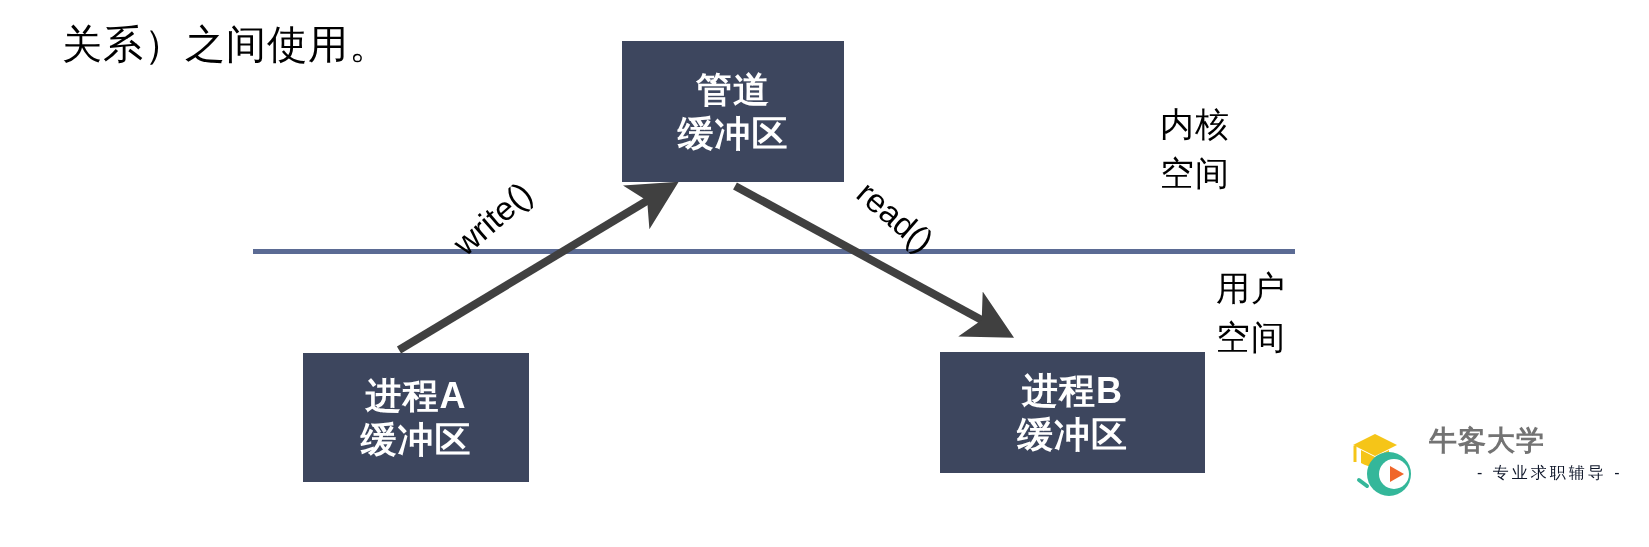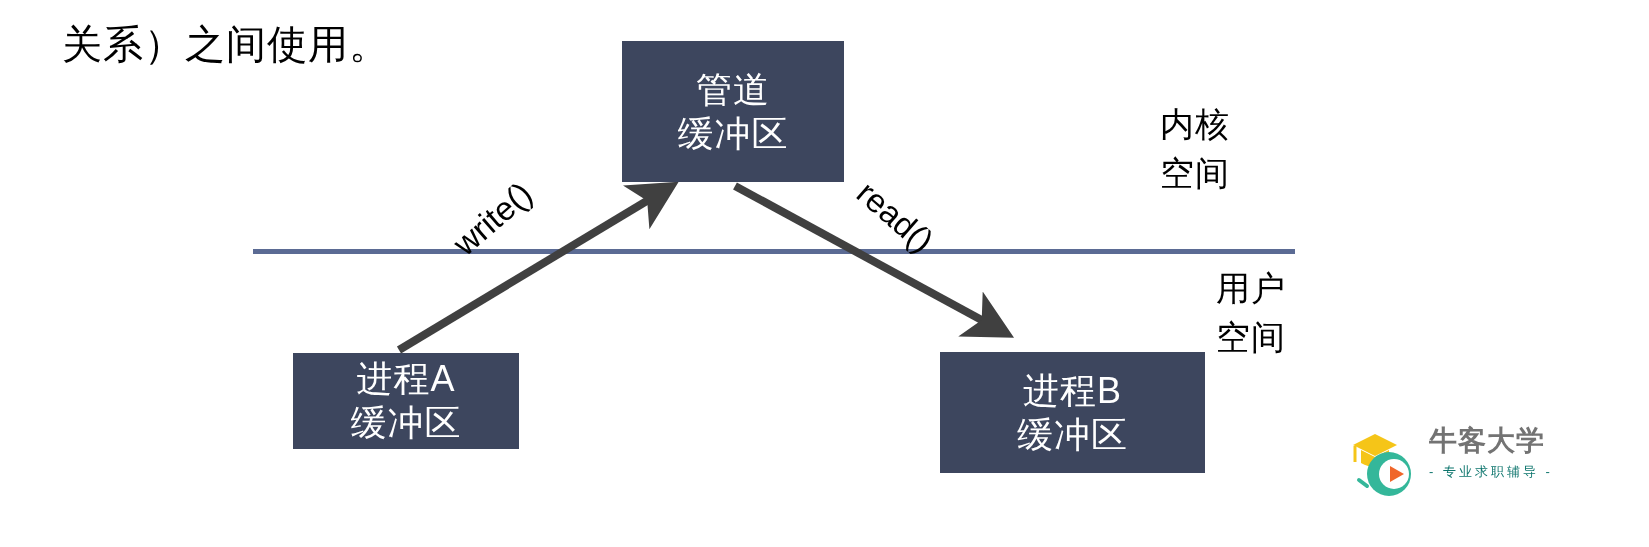--- a/index.html
+++ b/index.html
@@ -43,25 +43,26 @@
     background: #3d465e;
     color: #ffffff;
     display: flex;
     flex-direction: column;
     align-items: center;
     justify-content: center;
     line-height: 1.22;
     font-size: 36px;
     letter-spacing: 1px;
     box-sizing: border-box;
+    font-weight: bold;
   }
   .node-box .line { display: block; white-space: nowrap; }
 
   #box-pipe   { left: 622px; top: 41px;  width: 222px; height: 141px; }
-  #box-proc-a { left: 293px; top: 353px; width: 226px; height: 96px; }
+  #box-proc-a { left: 303px; top: 353px; width: 226px; height: 129px; }
   #box-proc-b { left: 940px; top: 352px; width: 265px; height: 121px; }
 
   
   #divider {
     position: absolute;
     left: 253px;
     top: 249px;
     width: 1042px;
     height: 5px;
     background: #5b6b94;
@@ -131,24 +132,25 @@
   #logo-title {
     font-size: 28px;
     font-weight: bold;
     color: #737373;
     letter-spacing: 1px;
     line-height: 1.1;
     white-space: nowrap;
   }
   #logo-sub {
     margin-top: 6px;
-    font-size: 13px;
-    color: #0f766e;
+    font-size: 16px;
+    color: #0f172a;
     letter-spacing: 3px;
     white-space: nowrap;
+    margin-left: 48px;
   }
 </style>
 </head>
 <body>
 
 <div id="slide">
 
   <div class="body-text">关系）之间使用。</div>
 
   <div id="divider"></div>

